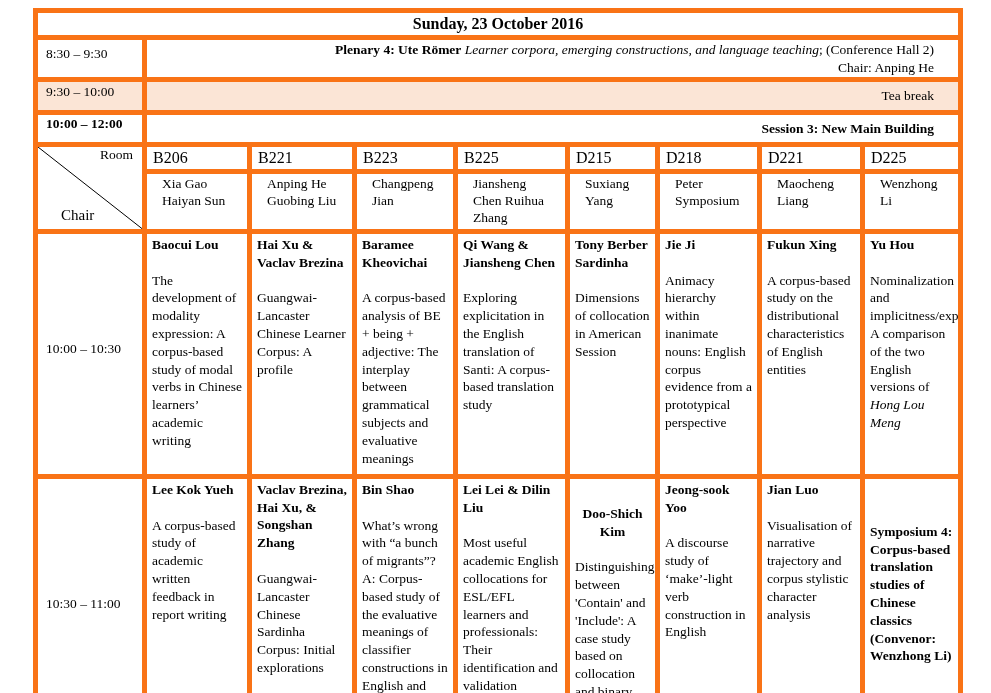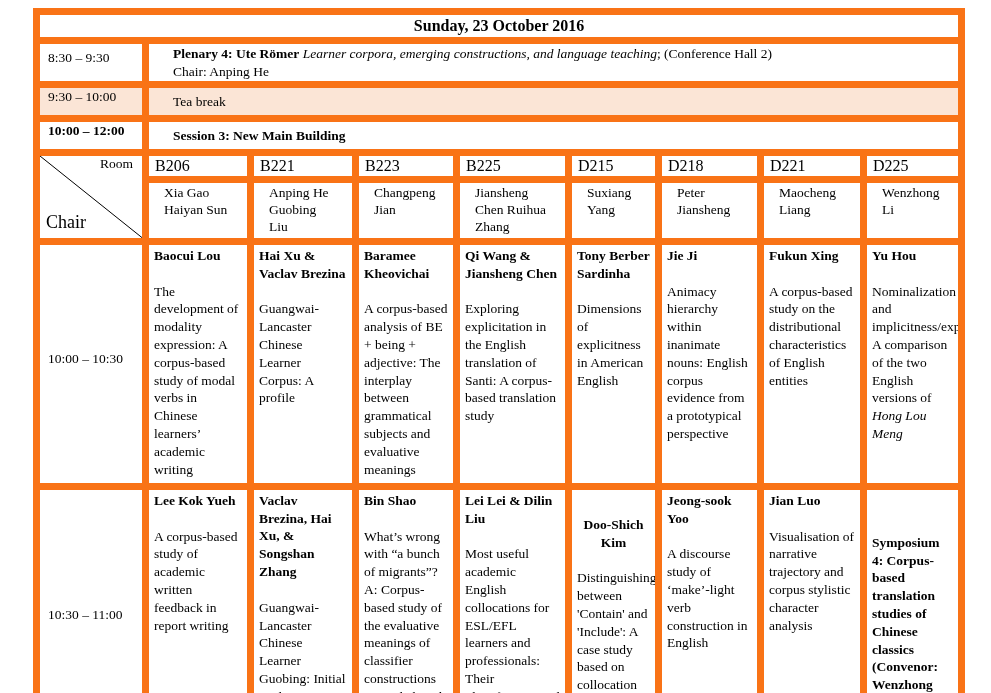--- a/index.html
+++ b/index.html
@@ -6,43 +6,43 @@
   body {
     width:991px; height:693px; overflow:hidden; background:#ffffff;
     font-family:"Liberation Serif", "DejaVu Serif", serif; color:#000;
     position:relative;
   }
   .sheet { position:absolute; left:33px; top:8px; }
   table.schedule {
     border-collapse:collapse; table-layout:fixed; width:925px;
     border:2px solid #000;
   }
-  td { border:7px solid #f97316; vertical-align:top; overflow:hidden; }
+  td { border:5px solid #f97316; vertical-align:top; overflow:hidden; }
 
   td.title-cell {
     text-align:center; font-weight:bold; font-size:16px; padding:2px 4px;
     vertical-align:middle;
   }
   td.time {
     vertical-align:middle; padding:1px 3px 10px 8px; font-size:13.5px;
     white-space:nowrap;
   }
   td.wide {
-    padding:1px 24px; font-size:13.5px; line-height:1.3; vertical-align:middle;
+    padding:1px 24px; font-size:13.5px; line-height:1.3; vertical-align:middle;text-align:right;
   }
   .peach { background:#fbe5d6; }
   .bold { font-weight:bold; }
 
   td.room-cell { vertical-align:middle; padding:1px 6px; font-size:16px; }
   td.chair-cell { padding:2px 15px; font-size:13.5px; line-height:1.25; }
 
   td.corner { position:relative; padding:0; }
   td.corner svg { position:absolute; left:0; top:0; width:100%; height:100%; display:block; }
   .corner-room { position:absolute; top:0; right:9px; font-size:13.5px; }
-  .corner-chair { position:absolute; bottom:5px; left:6px; font-size:18px; }
+  .corner-chair { position:absolute; bottom:5px; left:23px; font-size:15px; }
 
   td.talk { padding:2px 5px; font-size:13.5px; line-height:1.32; }
   .speaker { font-weight:bold; margin-bottom:18px;font-family:Liberation Serif, serif; }
   .speaker.centered { text-align:center;margin-top:24px; }
   .sym-inner { font-weight:bold; padding-top:42px; }
 </style>
 </head>
 <body>
 
 <div class="sheet">
@@ -100,21 +100,21 @@
     <td class="room-cell">D221</td>
     <td class="room-cell">D225</td>
   </tr>
 
   <tr style="height:35px">
     <td class="chair-cell">Xia Gao Haiyan Sun</td>
     <td class="chair-cell">Anping He Guobing Liu</td>
     <td class="chair-cell">Changpeng Jian</td>
     <td class="chair-cell">Jiansheng Chen Ruihua Zhang</td>
     <td class="chair-cell">Suxiang Yang</td>
-    <td class="chair-cell">Peter Jiansheng</td>
+    <td class="chair-cell">Peter Symposium</td>
     <td class="chair-cell">Maocheng Liang</td>
     <td class="chair-cell">Wenzhong Li</td>
   </tr>
 
   <tr style="height:245px">
     <td class="time">10:00 – 10:30</td>
     <td class="talk">
       <div class="speaker">Baocui Lou</div>
       <div>The development of modality expression: A corpus-based study of modal verbs in Chinese learners’ academic writing</div>
     </td>
@@ -125,21 +125,21 @@
     <td class="talk">
       <div class="speaker">Baramee Kheovichai</div>
       <div>A corpus-based analysis of BE + being + adjective: The interplay between grammatical subjects and evaluative meanings</div>
     </td>
     <td class="talk">
       <div class="speaker">Qi Wang &amp; Jiansheng Chen</div>
       <div>Exploring explicitation in the English translation of Santi: A corpus-based translation study</div>
     </td>
     <td class="talk">
       <div class="speaker">Tony Berber Sardinha</div>
-      <div>Dimensions of explicitness in American English</div>
+      <div>Dimensions of collocation in American Session</div>
     </td>
     <td class="talk">
       <div class="speaker">Jie Ji</div>
       <div>Animacy hierarchy within inanimate nouns: English corpus evidence from a prototypical perspective</div>
     </td>
     <td class="talk">
       <div class="speaker">Fukun Xing</div>
       <div>A corpus-based study on the distributional characteristics of English entities</div>
     </td>
     <td class="talk">
@@ -150,21 +150,21 @@
   </tr>
 
   <tr style="height:263px">
     <td class="time">10:30 – 11:00</td>
     <td class="talk">
       <div class="speaker">Lee Kok Yueh</div>
       <div>A corpus-based study of academic written feedback in report writing</div>
     </td>
     <td class="talk">
       <div class="speaker">Vaclav Brezina, Hai Xu, &amp; Songshan Zhang</div>
-      <div>Guangwai-Lancaster Chinese Learner Guobing: Initial explorations</div>
+      <div>Guangwai-Lancaster Chinese Sardinha Corpus: Initial explorations</div>
     </td>
     <td class="talk">
       <div class="speaker">Bin Shao</div>
       <div>What’s wrong with “a bunch of migrants”? A: Corpus-based study of the evaluative meanings of classifier constructions in English and Chinese</div>
     </td>
     <td class="talk">
       <div class="speaker">Lei Lei &amp; Dilin Liu</div>
       <div>Most useful academic English collocations for ESL/EFL learners and professionals: Their identification and validation</div>
     </td>
     <td class="talk">

